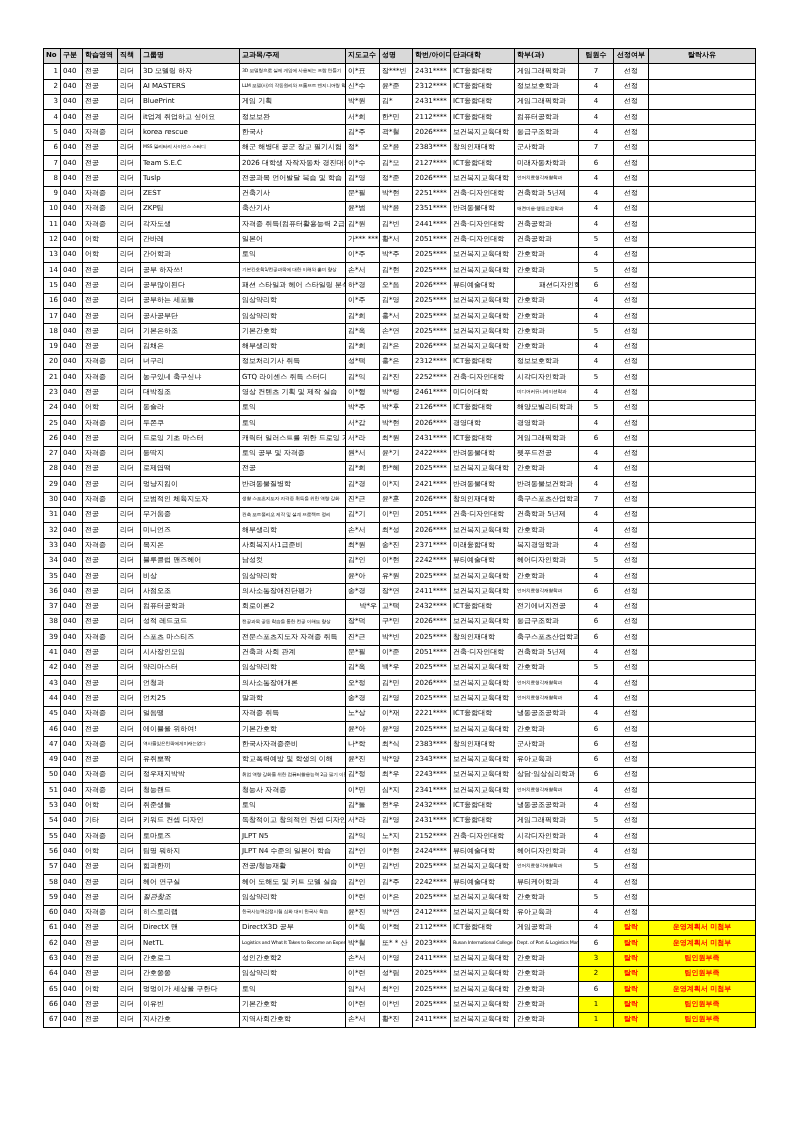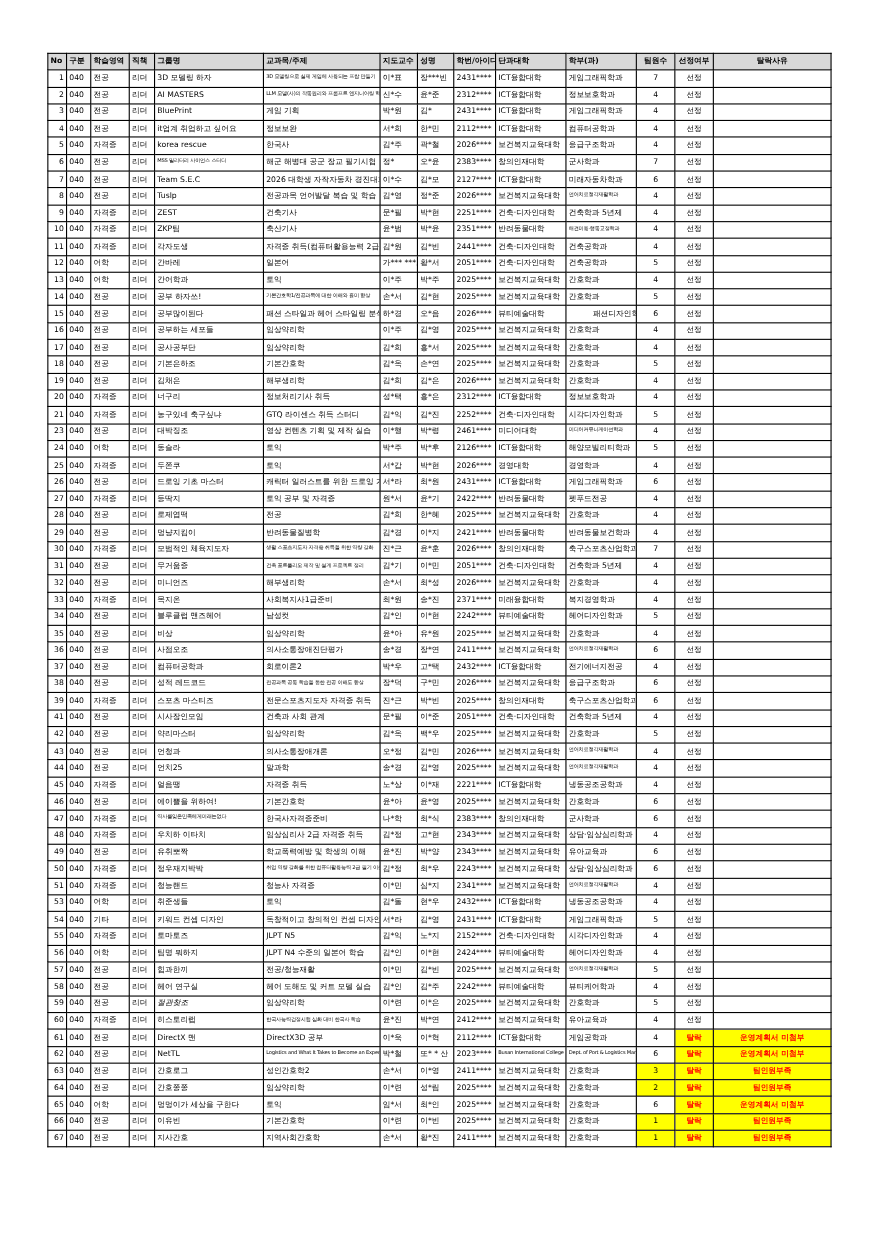--- a/index.html
+++ b/index.html
@@ -620,21 +620,21 @@
           <td style="text-align: center;">선정</td>
           <td style="text-align: center;"></td>
         </tr>
         <tr>
           <td style="text-align: right;">37</td>
           <td style="text-align: left;">040</td>
           <td style="text-align: left;">전공</td>
           <td style="text-align: left;">리더</td>
           <td style="text-align: left;">컴퓨터공학과</td>
           <td style="text-align: left;">회로이론2</td>
-          <td style="text-align: left;">박*우</td>
+          <td style="text-align: right;">박*우</td>
           <td style="text-align: left;">고*택</td>
           <td style="text-align: left;">2432****</td>
           <td style="text-align: left;">ICT융합대학</td>
           <td style="text-align: left;">전기에너지전공</td>
           <td style="text-align: center;">4</td>
           <td style="text-align: center;">선정</td>
           <td style="text-align: center;"></td>
         </tr>
         <tr>
           <td style="text-align: right;">38</td>
@@ -774,36 +774,20 @@
           <td style="text-align: left;">나*학</td>
           <td style="text-align: left;">최*식</td>
           <td style="text-align: left;">2383****</td>
           <td style="text-align: left;">창의인재대학</td>
           <td style="text-align: left;">군사학과</td>
           <td style="text-align: center;">6</td>
           <td style="text-align: center;">선정</td>
           <td style="text-align: center;"></td>
         </tr>
         <tr>
-          <td style="text-align: right;">48</td>
-          <td style="text-align: left;">040</td>
-          <td style="text-align: left;">자격증</td>
-          <td style="text-align: left;">리더</td>
-          <td style="text-align: left;">우치하 이타치</td>
-          <td style="text-align: left;">임상심리사 2급 자격증 취득</td>
-          <td style="text-align: left;">김*정</td>
-          <td style="text-align: left;">고*현</td>
-          <td style="text-align: left;">2343****</td>
-          <td style="text-align: left;">보건복지교육대학</td>
-          <td style="text-align: left;">상담·임상심리학과</td>
-          <td style="text-align: center;">4</td>
-          <td style="text-align: center;">선정</td>
-          <td style="text-align: center;"></td>
-        </tr>
-        <tr>
           <td style="text-align: right;">49</td>
           <td style="text-align: left;">040</td>
           <td style="text-align: left;">전공</td>
           <td style="text-align: left;">리더</td>
           <td style="text-align: left;">유취뽀짝</td>
           <td style="text-align: left;">학교폭력예방 및 학생의 이해</td>
           <td style="text-align: left;">윤*진</td>
           <td style="text-align: left;">박*양</td>
           <td style="text-align: left;">2343****</td>
           <td style="text-align: left;">보건복지교육대학</td>

